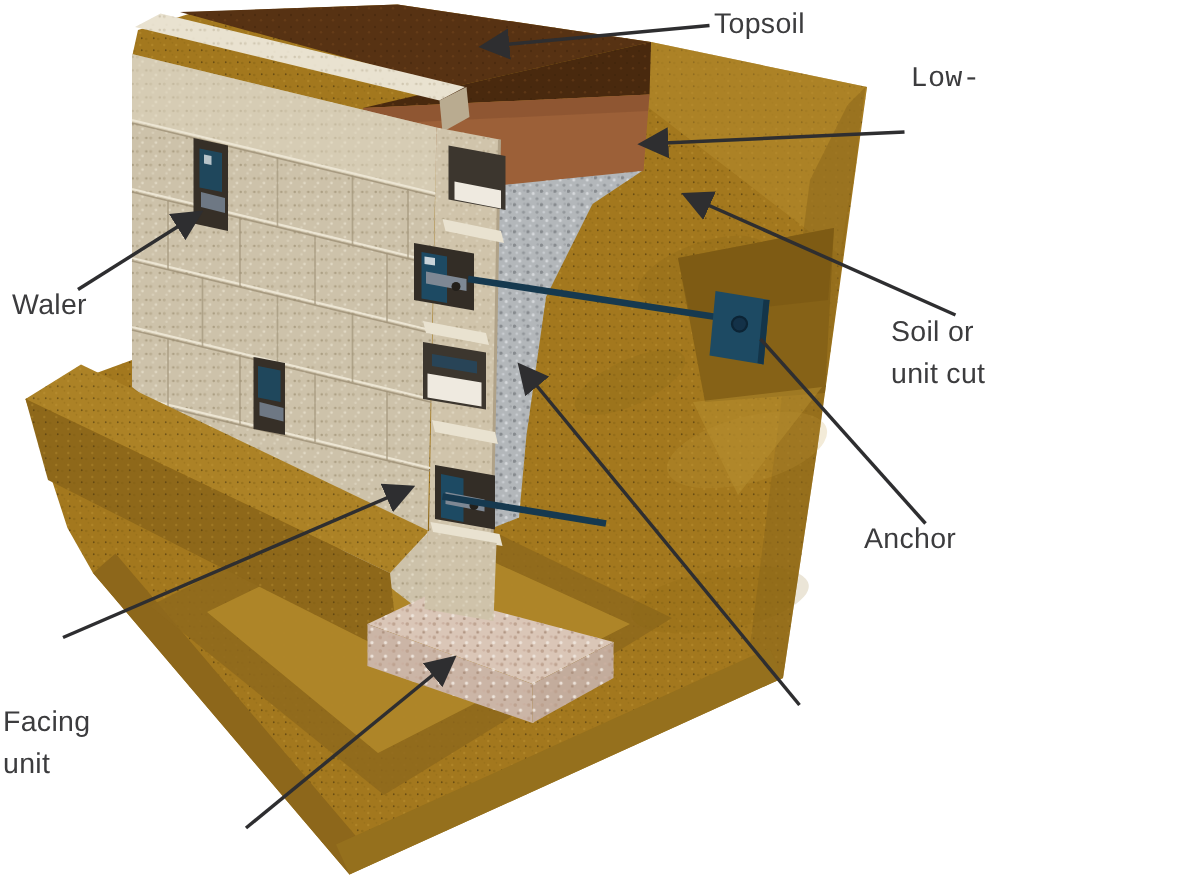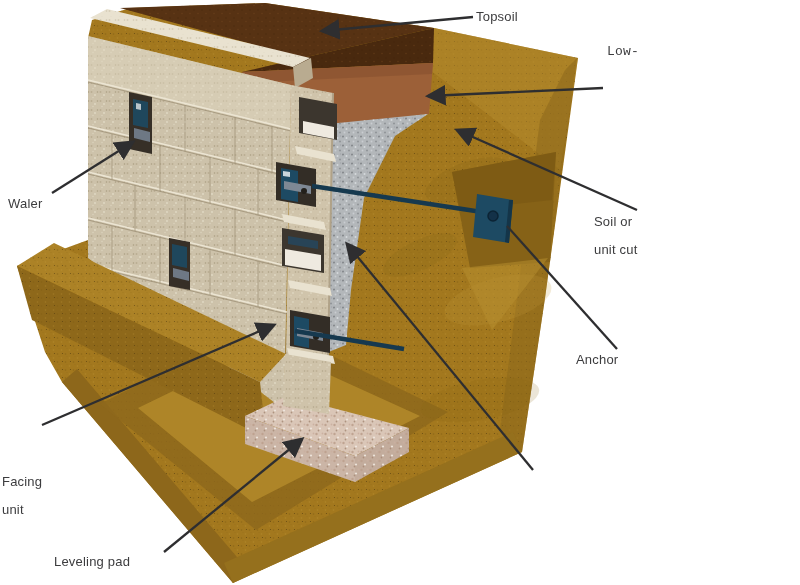--- a/index.html
+++ b/index.html
@@ -1,19 +1,19 @@
 <!DOCTYPE html>
 <html style="--c-background: #ffffff; --c-soil: #a3781e; --c-soil-light: #af8628; --c-soil-dark: #8d671b; --c-topsoil: #573213; --c-topsoil-front: #49290e; --c-low-permeable: #9c6038; --c-drainage-aggregate: #b3b7ba; --c-block: #cdc2aa; --c-block-light: #e9e2d0; --c-block-shadow: #b9ab90; --c-leveling-pad: #dac6b7; --c-anchor: #1d4a63; --c-rod: #16394f; --c-waler-steel: #7e8894; --c-label-text: #3c3c3e; --c-leader: #2e2e30;"><head>
 <meta charset="utf-8">
 <style>
   html,body{margin:0;padding:0;background:#ffffff;}
   #stage{position:relative;width:800px;height:585px;background:var(--c-background,#fff);overflow:hidden;
          font-family:"Liberation Sans",sans-serif;}
   #art{position:absolute;left:0;top:0;}
-  .lbl{position:absolute;font-size:13px;line-height:28px;font-weight:400;
+  .lbl{position:absolute;font-size:19px;line-height:28px;font-weight:400;
        color:var(--c-label-text,#3c3c3e);letter-spacing:.2px;white-space:nowrap;}
   .lbl span{display:block;}
 </style>
 </head>
 <body>
 
 <div id="stage">
 
 <svg id="art" width="800" height="585" viewBox="0 0 800 585">
   <defs>
@@ -214,17 +214,14 @@
   <span>Soil or</span>
   <span>unit cut</span>
 </div>
 <div class="lbl" style="left:576px;top:346px;">
   <span>Anchor</span>
 </div>
 <div class="lbl" style="left:2px;top:424px;margin-top:44px;">
   <span>Facing</span>
   <span>unit</span>
 </div>
-<div class="lbl" style="left:54px;top:548px;">
-  <span>Leveling pad</span>
-</div>
 
 </div>
 
 </body></html>

